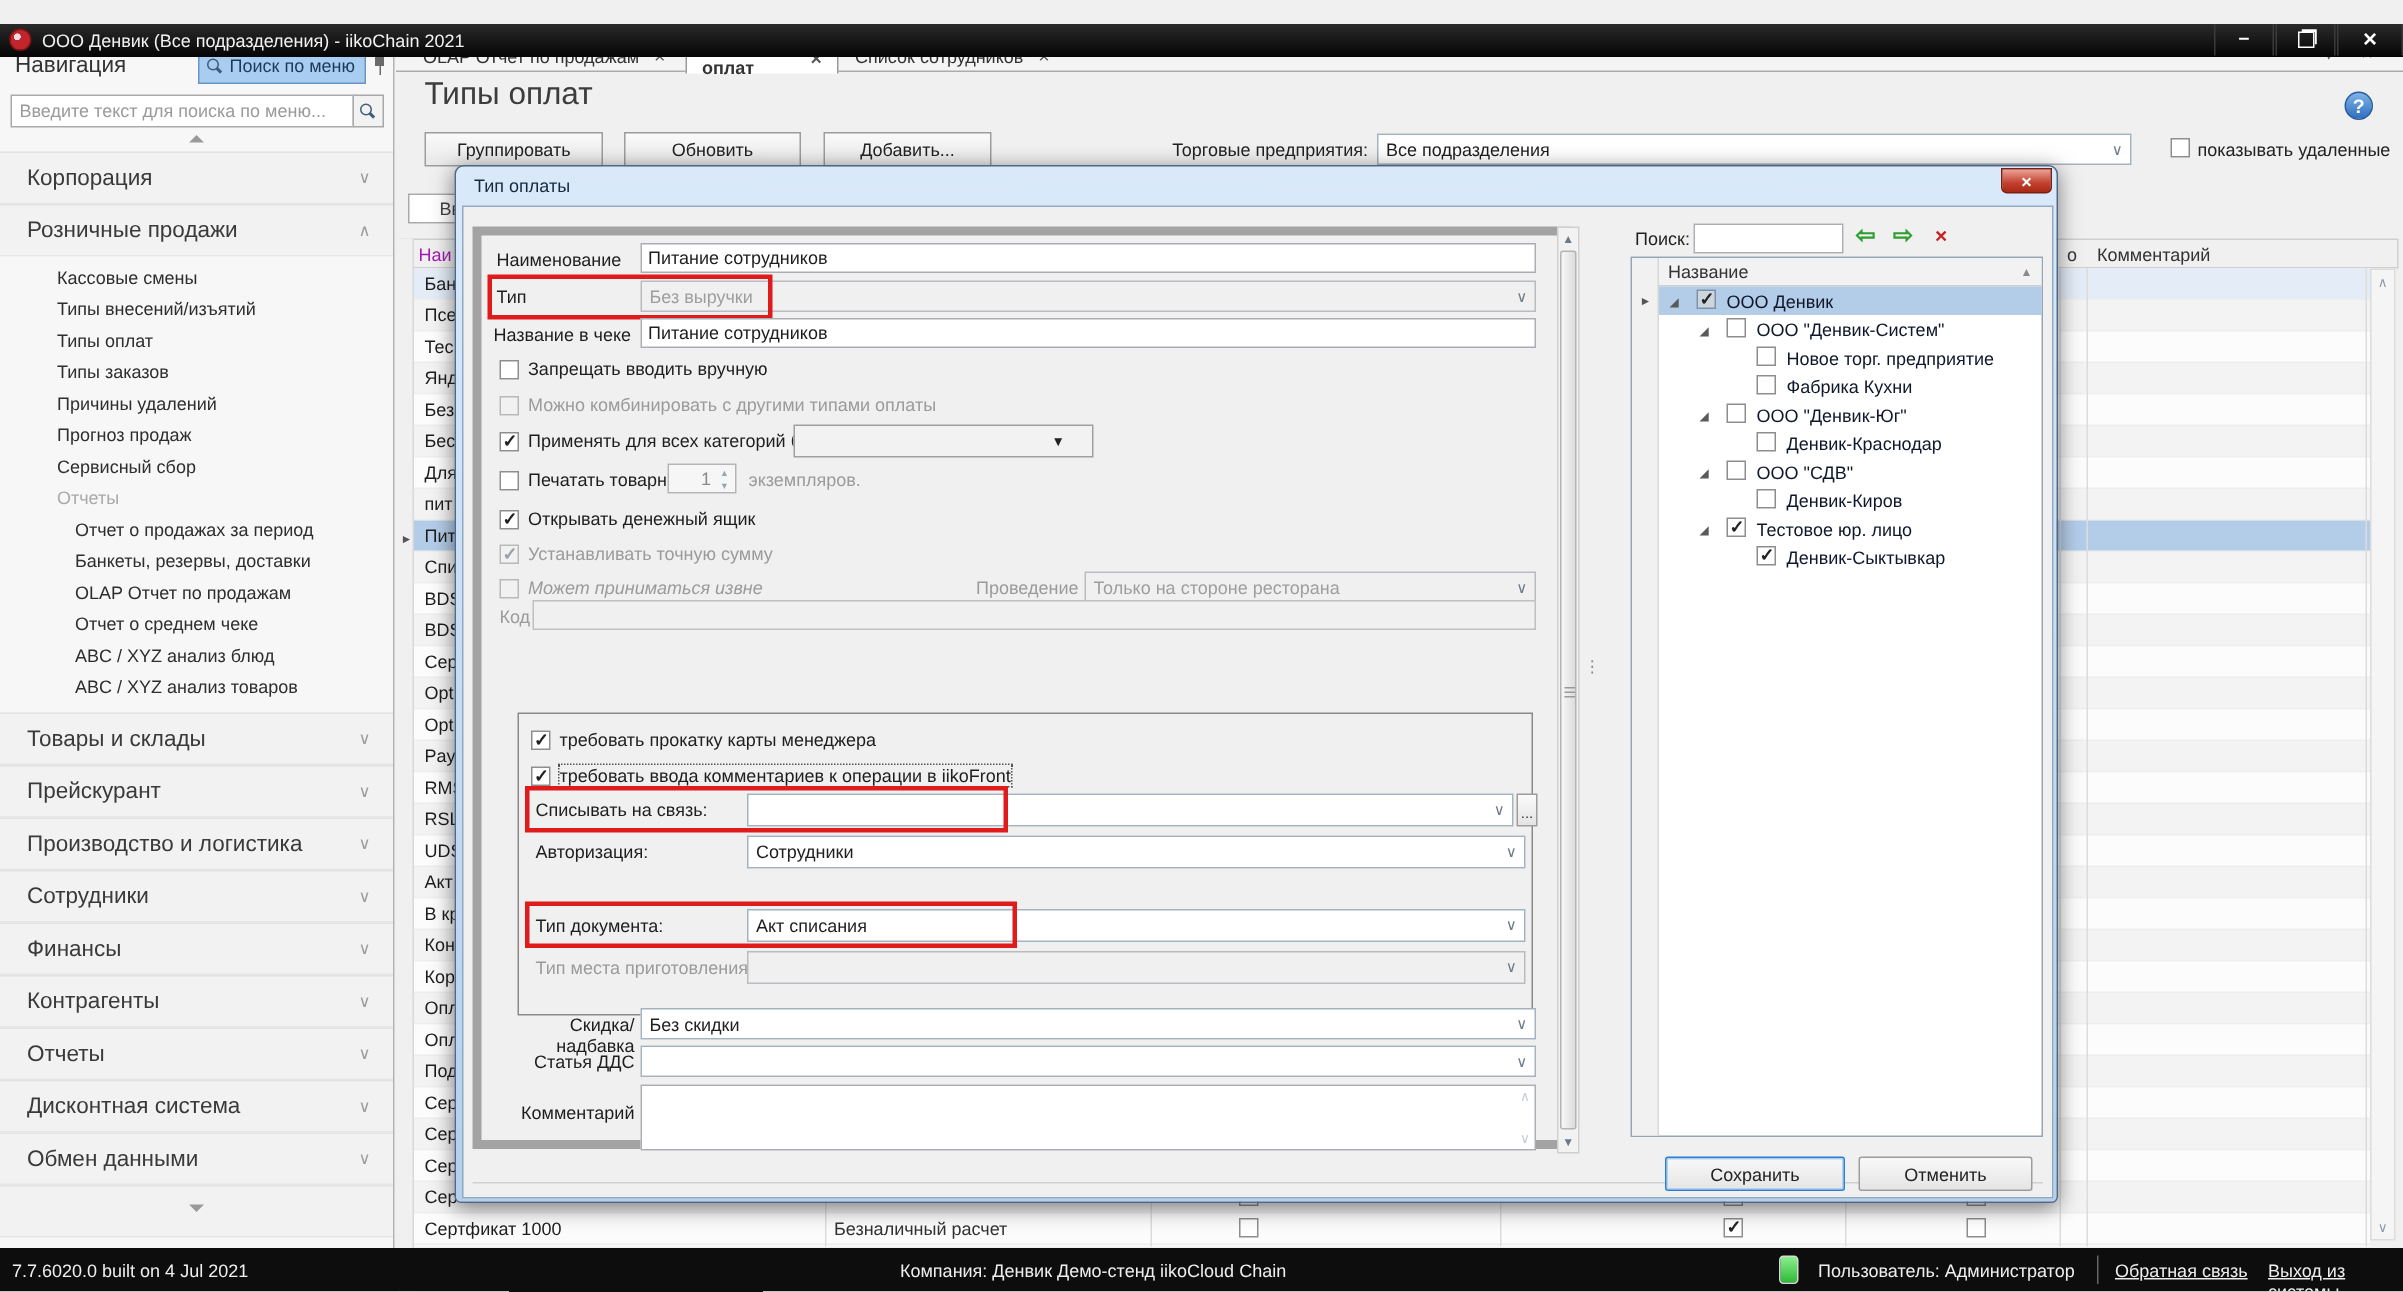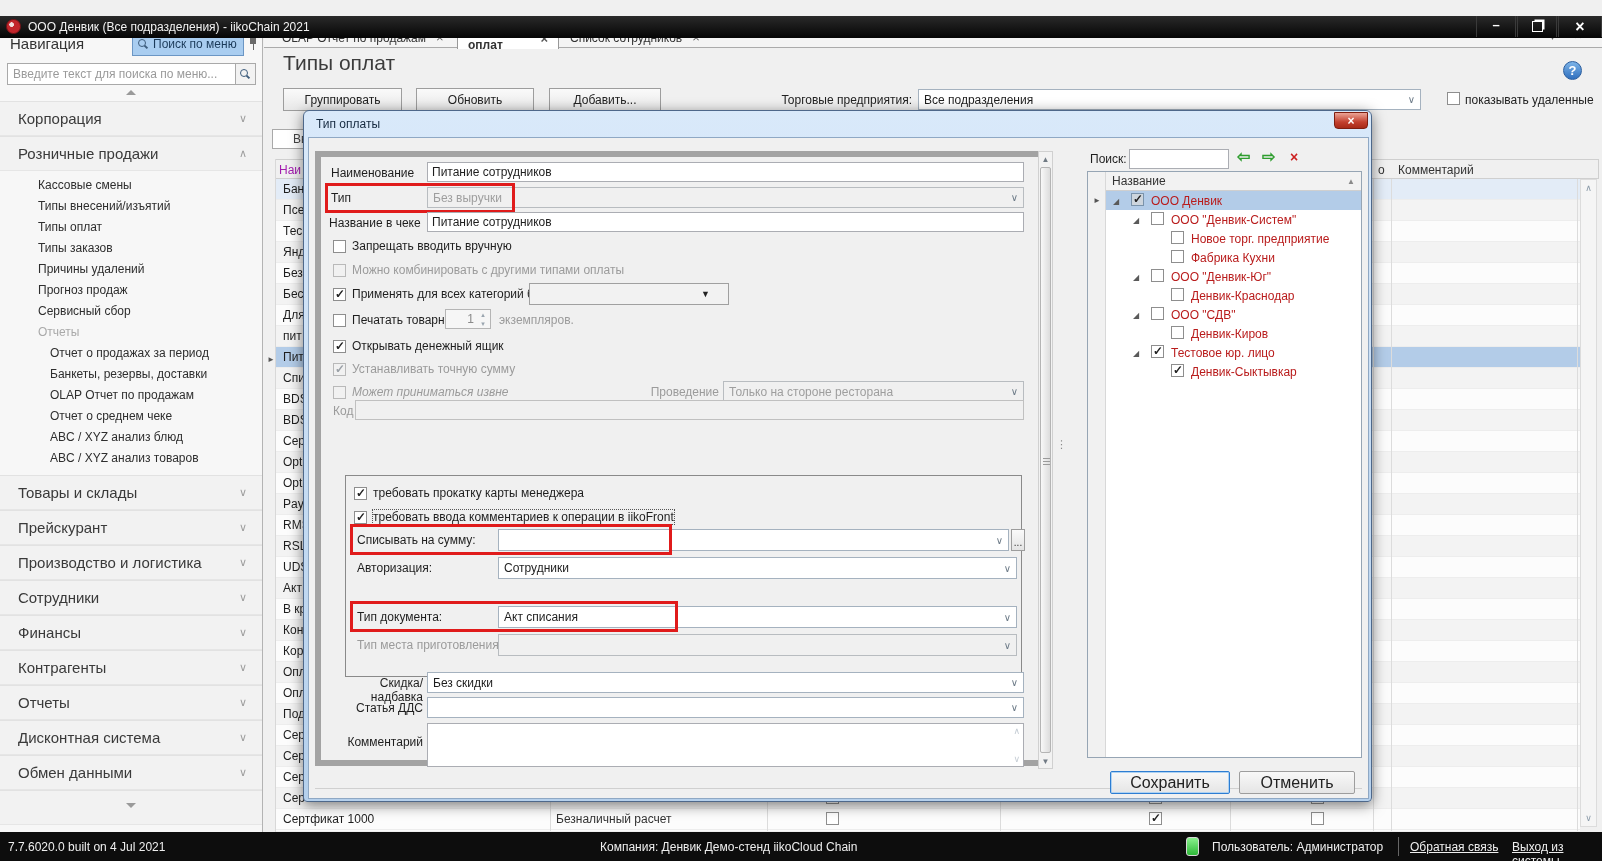--- a/index.html
+++ b/index.html
@@ -221,25 +221,25 @@
   .tree-header .th-lbl { position:absolute; left:6px; top:2px; color:#333; }
   .tree-sort { position:absolute; right:6px; top:5px; font-size:8px; color:#8a8a8a; }
   .tree-sort::after { content:"\25B2"; }
   .tr-row { position:absolute; left:18px; width:255px; height:19px; }
   .tr-row.sel { background:#b3cce8; }
   .tr-ind { position:absolute; left:-13px; top:5px; font-size:8px; color:#555; }
   .tr-ind::after { content:"\25BA"; }
   .tr-exp { position:absolute; top:6px; font-size:8px; color:#5a5a5a; }
   .tr-exp::after { content:"\25E2"; }
   .tr-row .cb { position:absolute; top:2px; }
-  .tr-lbl { position:absolute; top:3px; white-space:nowrap; color:#b91c1c; }
+  .tr-lbl { position:absolute; top:3px; white-space:nowrap; color:#0f172a; }
   
   .dlg-divider { position:absolute; left:6px; top:650px; width:1047px; height:1px; background:#d0d0d0; }
   .btn { position:absolute; height:23px; background:linear-gradient(#f8f8f8,#e5e5e5); border:1px solid #9d9d9d;
-    display:flex; align-items:center; justify-content:center; font-size:16px; color:#222; border-radius:2px; }
+    display:flex; align-items:center; justify-content:center; font-size:12px; color:#222; border-radius:2px; }
   .btn-save { left:801px; top:633px; width:120px; border:1px solid #2d7dd2; box-shadow:0 0 0 1px #aed2f2 inset; }
   .btn-cancel { left:930px; top:633px; width:116px; }
 
   
   .statusbar { position:absolute; left:0; top:832px; width:1602px; height:29px; background:#0d0d0d; color:#eee; z-index:40; }
   .st-version { position:absolute; left:8px; top:8px; }
   .st-company { position:absolute; left:600px; top:8px; }
   .st-green { position:absolute; left:1186px; top:5px; width:13px; height:19px; border-radius:3px;
     background:linear-gradient(#8af08e,#2eb838); border:1px solid #d8d8d8; }
   .st-user { position:absolute; left:1212px; top:8px; }
@@ -560,21 +560,21 @@
 
         <div class="groupbox">
           <div class="g-cb1">
             <span class="cb on"></span>
             <span class="txt">требовать прокатку карты менеджера</span>
           </div>
           <div class="g-cb2">
             <span class="cb on"></span>
             <span class="txt">требовать ввода комментариев к операции в iikoFront</span>
           </div>
-          <span class="g-lbl gl-writeoff">Списывать на сумму:</span>
+          <span class="g-lbl gl-writeoff">Списывать на связь:</span>
           <div class="combo gc-writeoff">
             <span class="combo-btn"></span>
           </div>
           <div class="g-ellipsis">...</div>
           <div class="redbox rb-writeoff"></div>
           <span class="g-lbl gl-auth">Авторизация:</span>
           <div class="combo gc-auth">
             <span class="combo-val">Сотрудники</span>
             <span class="combo-btn"></span>
           </div>

